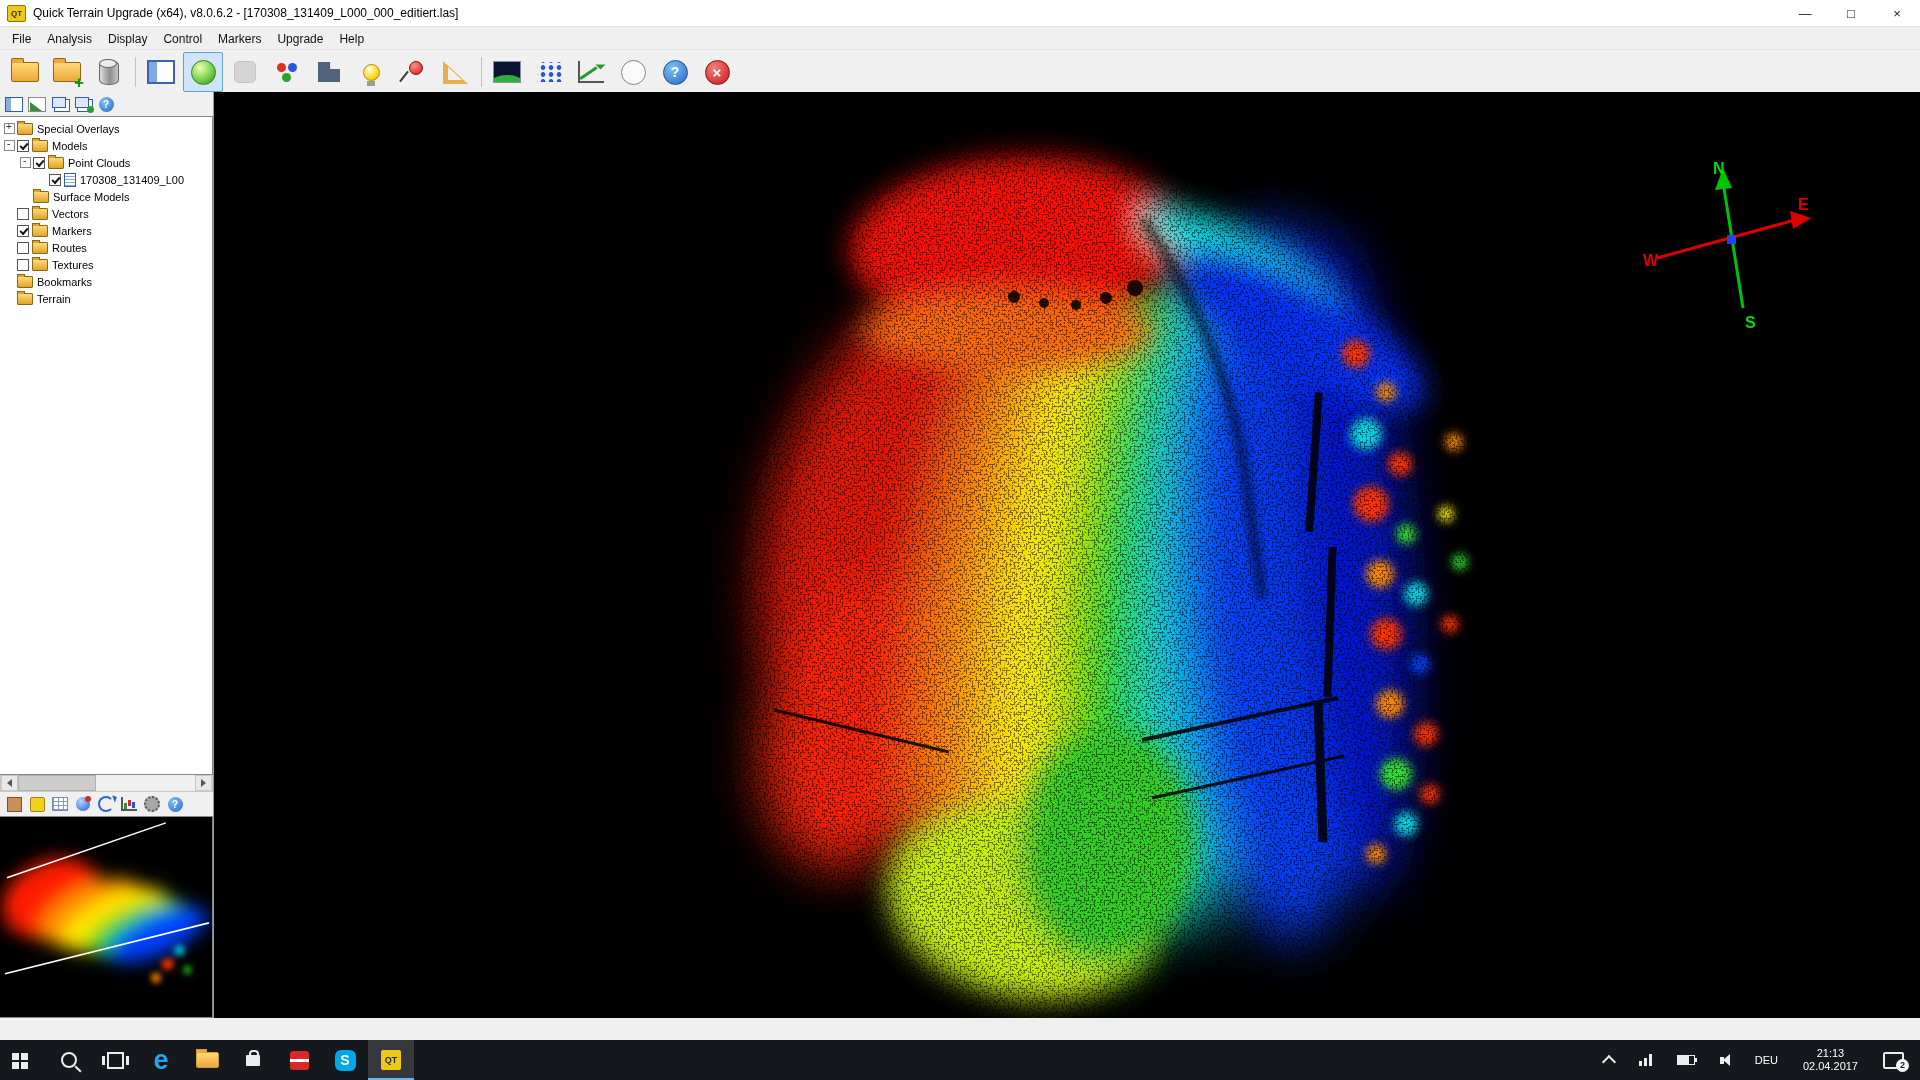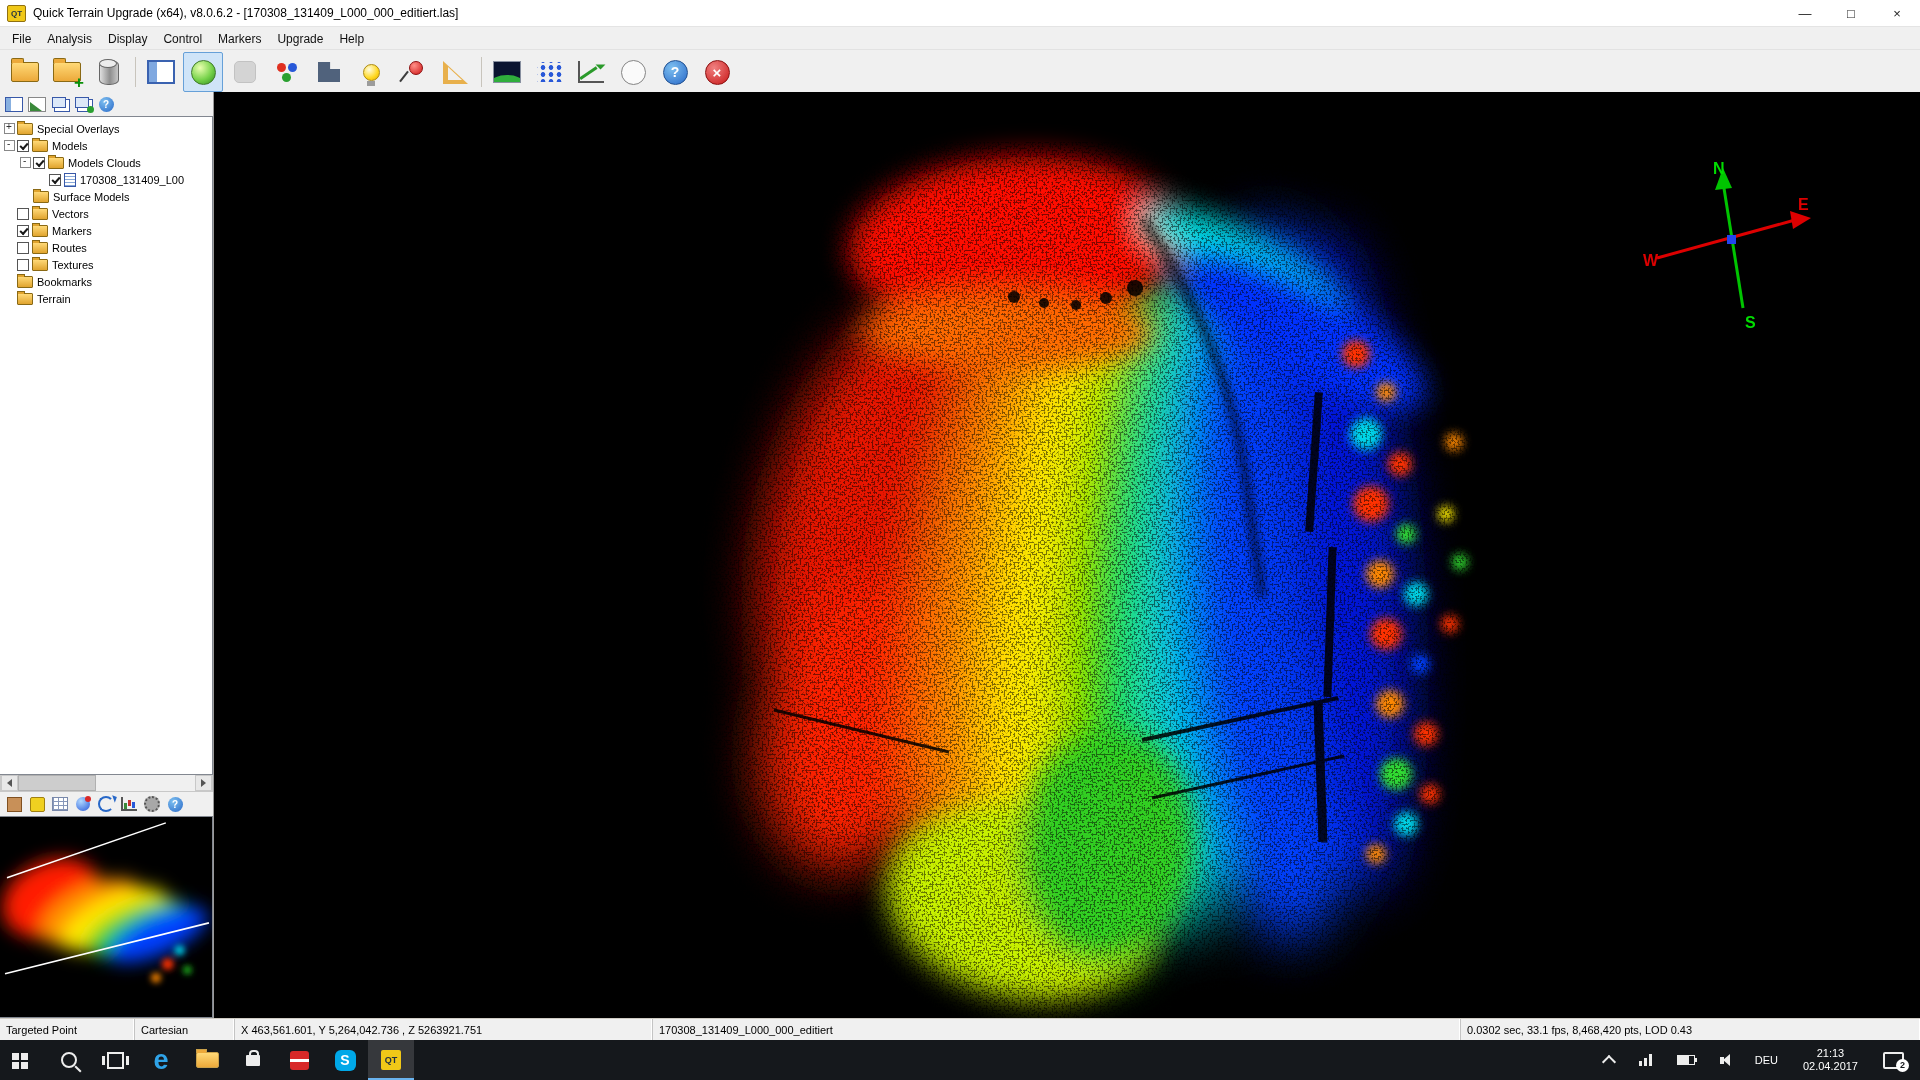--- a/index.html
+++ b/index.html
@@ -349,21 +349,21 @@
             <span class="exp"></span>
             <span class="chk"></span>
             <span class="tico"></span>
             <span class="tlabel">Models</span>
           </div>
 
           <div class="trow lv1 exp-minus chk-on ico-folder">
             <span class="exp"></span>
             <span class="chk"></span>
             <span class="tico"></span>
-            <span class="tlabel">Models Clouds</span>
+            <span class="tlabel">Point Clouds</span>
           </div>
 
           <div class="trow lv2 exp-none chk-on ico-file">
             <span class="exp"></span>
             <span class="chk"></span>
             <span class="tico"></span>
             <span class="tlabel">170308_131409_L00</span>
           </div>
 
           <div class="trow lv1 exp-none chk-none ico-folder">
@@ -583,27 +583,20 @@
         <polygon points="147,53 150,71 168,60" fill="#dd0000"></polygon>
         <rect x="84" y="77" width="9" height="9" fill="#2244ee"></rect>
         <text x="70" y="16" fill="#00dd00">N</text>
         <text x="155" y="52" fill="#dd0000">E</text>
         <text x="0" y="108" fill="#dd0000">W</text>
         <text x="102" y="170" fill="#00dd00">S</text>
       </svg>
     </div>
   </div>
 
-  <div class="statusbar">
-    <div class="seg s1">Targeted Point</div>
-    <div class="seg s2">Cartesian</div>
-    <div class="seg s3">X 463,561.601, Y 5,264,042.736 , Z 5263921.751</div>
-    <div class="seg s4">170308_131409_L000_000_editiert</div>
-    <div class="seg s5">0.0302 sec,  33.1 fps,      8,468,420 pts, LOD 0.43</div>
-  </div>
 
   <div class="taskbar">
     <div class="tb-apps">
 
         <div class="tk k-start">
           <span class="tk-ic"></span>
           <span class="tk-glyph"></span>
         </div>
 
         <div class="tk k-search">

